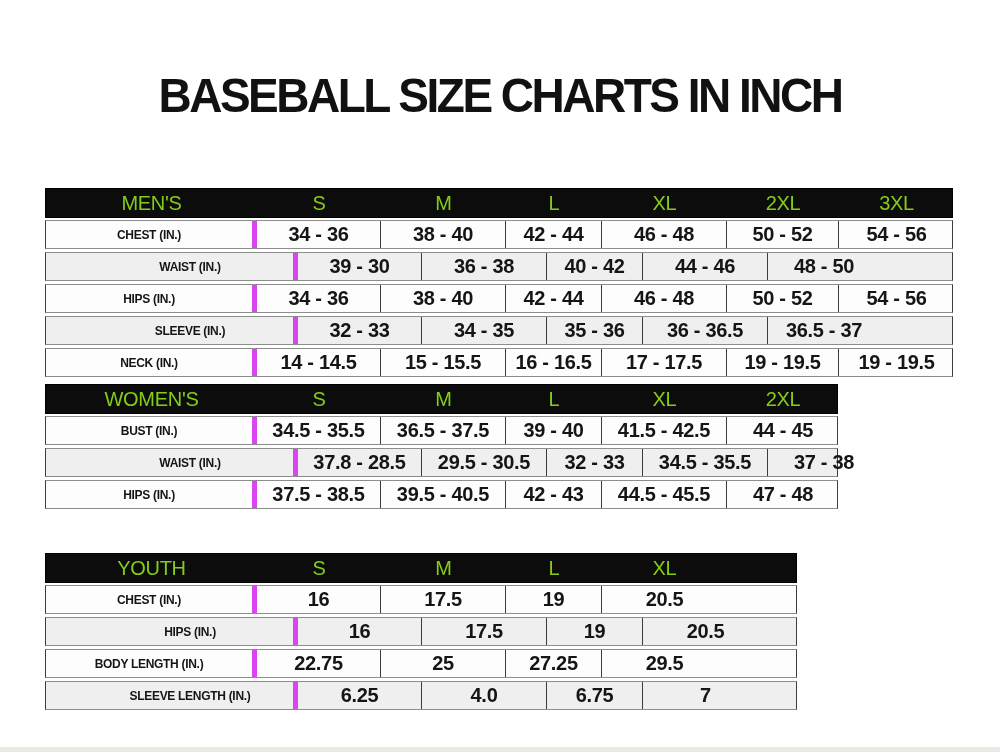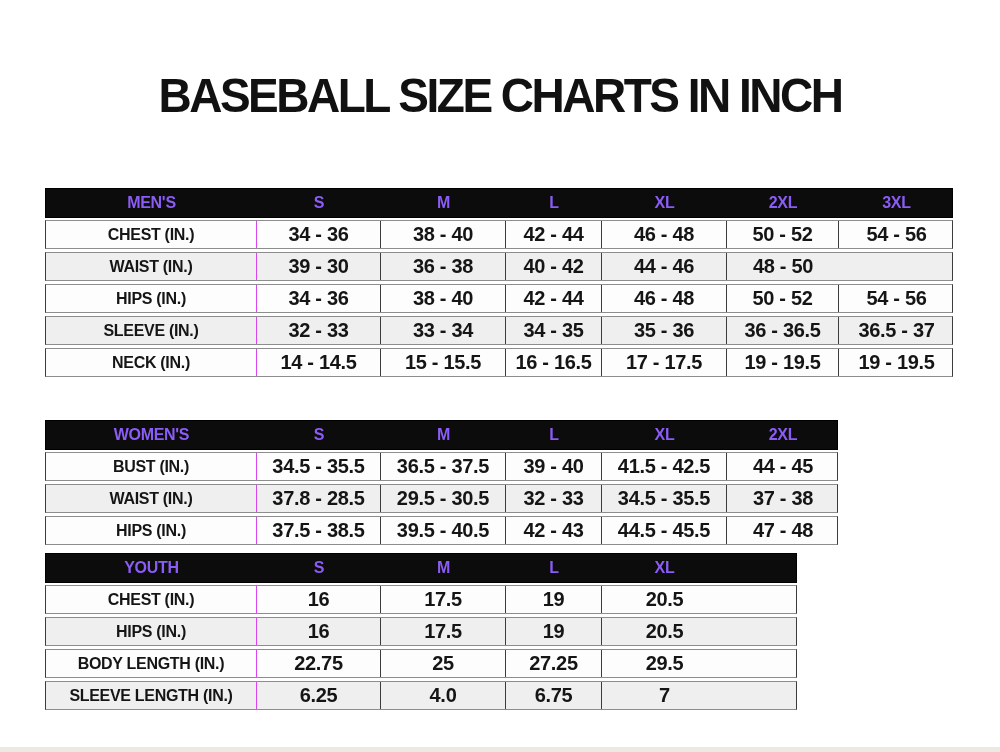--- a/index.html
+++ b/index.html
@@ -26,69 +26,69 @@
     font-weight: bold;
     letter-spacing: -2.5px;
     color: #111111;
     transform: scaleY(1.05);
   }
   .size-table {
     position: absolute;
     left: 45px;
   }
   .table-mens   { top: 188px; }
-  .table-womens { top: 420px; }
+  .table-womens { top: 384px; }
   .table-youth  { top: 553px; }
 
   .hrow, .drow {
     display: grid;
     box-sizing: border-box;
   }
   .table-mens .hrow,   .table-mens .drow   { grid-template-columns: 211px 124px 125px 96px 125px 112px 115px; width: 908px; }
   .table-womens .hrow, .table-womens .drow { grid-template-columns: 211px 124px 125px 96px 125px 112px; width: 793px; }
   .table-youth .hrow,  .table-youth .drow  { grid-template-columns: 211px 124px 125px 96px 125px; width: 752px; }
 
   .hrow {
     height: 30px;
     background: #0c0c0c;
     border: 1px solid #000000;
     margin-bottom: 2px;
   }
   .hcell {
     display: flex;
     align-items: center;
     justify-content: center;
-    color: #8b5cf6;
-    font-weight: bold;
-    font-size: 16px;
+    color: #84cc16;
+    font-weight: normal;
+    font-size: 20px;
     letter-spacing: -0.3px;
     white-space: nowrap;
   }
   .drow {
     height: 29px;
     margin-bottom: 3px;
     background: #fdfdfd;
     border-top: 1px solid #8d8d8d;
     border-bottom: 1px solid #8d8d8d;
     border-left: 1px solid #3c3c3c;
     border-right: 1px solid #3c3c3c;
   }
-  .drow.alt { background: #efefef; }
+  .drow.alt { background: #efefef; padding-left: 41px; }
   .lcell, .cell {
     display: flex;
     align-items: center;
     justify-content: center;
     font-weight: bold;
     white-space: nowrap;
     letter-spacing: -0.3px;
     overflow: hidden;
   }
   .lcell {
-    font-size: 16px;
-    border-right: 1px solid #d946ef;
+    font-size: 12px;
+    border-right: 5px solid #d946ef;
   }
   .cell {
     font-size: 20px;
     border-right: 1px solid #3c3c3c;
   }
   .cell:last-child { border-right: none; }
   .bottom-strip {
     position: absolute;
     left: 0;
     bottom: 0;
@@ -134,21 +134,20 @@
     <div class="cell">34 - 36</div>
     <div class="cell">38 - 40</div>
     <div class="cell">42 - 44</div>
     <div class="cell">46 - 48</div>
     <div class="cell">50 - 52</div>
     <div class="cell">54 - 56</div>
   </div>
   <div class="drow alt">
     <div class="lcell">SLEEVE (IN.)</div>
     <div class="cell">32 - 33</div>
-    <div class="cell">33 - 34</div>
     <div class="cell">34 - 35</div>
     <div class="cell">35 - 36</div>
     <div class="cell">36 - 36.5</div>
     <div class="cell">36.5 - 37</div>
   </div>
   <div class="drow">
     <div class="lcell">NECK (IN.)</div>
     <div class="cell">14 - 14.5</div>
     <div class="cell">15 - 15.5</div>
     <div class="cell">16 - 16.5</div>

